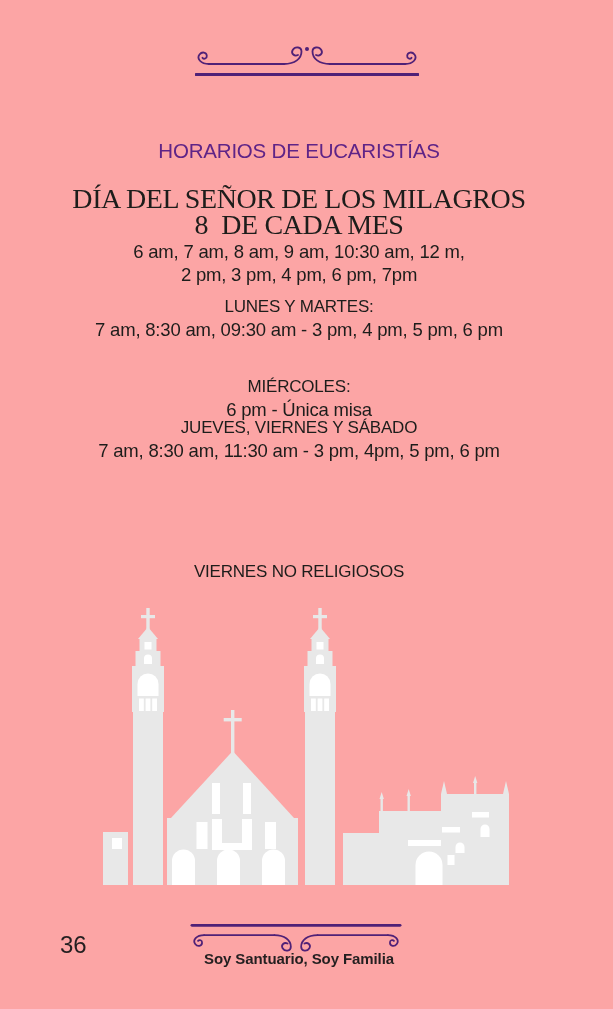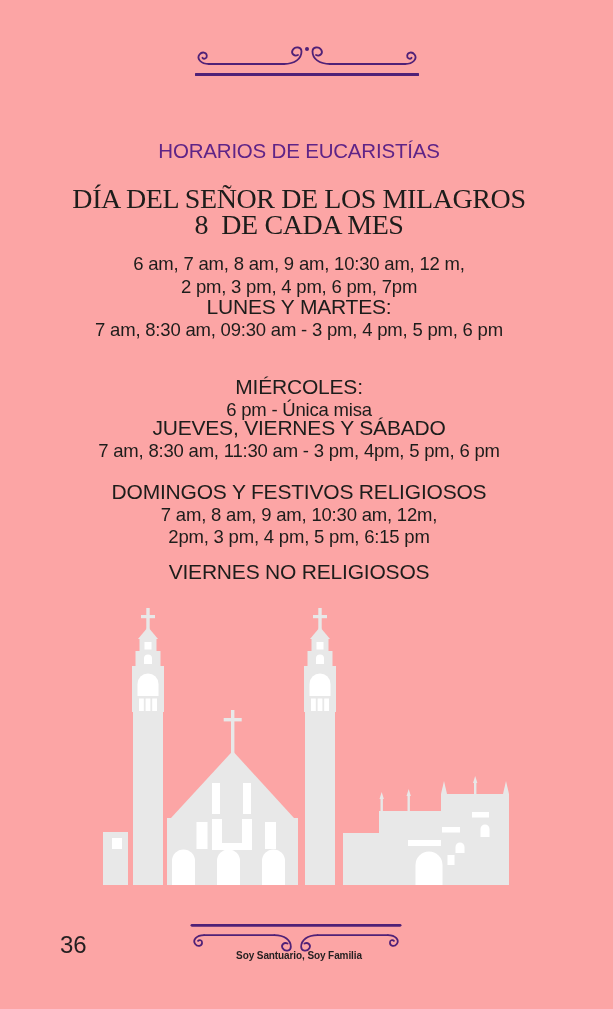--- a/index.html
+++ b/index.html
@@ -4,24 +4,24 @@
 <style>
   html,body{margin:0;padding:0;background:#ffffff;}
   .page{
     position:relative;width:613px;height:1009px;background:#fca5a5;
     font-family:"Liberation Sans", sans-serif;overflow:hidden;
   }
   .abs{position:absolute;}
   .center-block{position:absolute;left:0;width:598px;text-align:center;color:#1d1d1b;}
   .page-title{top:139px;font-size:20.5px;letter-spacing:-0.2px;color:#5f2487;}
   .sec-h1{font-size:28px;line-height:25.5px;letter-spacing:-0.4px;white-space:pre-wrap;font-family:Liberation Serif, serif;}
-  .sec-h{font-size:21px;line-height:22.5px;letter-spacing:-0.2px;}
+  .sec-h{font-size:17px;line-height:22.5px;letter-spacing:-0.2px;}
   .sec-line{font-size:18.5px;line-height:22.5px;letter-spacing:-0.2px;}
-  .gap3{margin-top:16px;}
-  .footer-tagline{top:950px;font-size:10px;font-weight:bold;letter-spacing:-0.1px;color:#231f20;}
+  .gap3{margin-top:4px;}
+  .footer-tagline{top:950px;font-size:15px;font-weight:bold;letter-spacing:-0.1px;color:#231f20;}
   .page-number{left:60px;top:931px;font-size:24px;color:#231f20;}
   .flip-v{transform:scaleY(-1);}
   svg{display:block;}
 </style>
 </head>
 <body>
 
 <div class="page">
 
   <svg class="abs" style="left:195px;top:46px;" width="224" height="32" viewBox="0 0 224 32" aria-hidden="true">
@@ -54,25 +54,20 @@
   <div class="center-block" style="top:357px;margin-top:19px;">
     <div class="sec-h">MIÉRCOLES:</div>
     <div class="sec-line">6 pm - Única misa</div>
   </div>
 
   <div class="center-block" style="top:417px;">
     <div class="sec-h">JUEVES, VIERNES Y SÁBADO</div>
     <div class="sec-line">7 am, 8:30 am, 11:30 am - 3 pm, 4pm, 5 pm, 6 pm</div>
   </div>
 
-  <div class="center-block" style="top:481px;">
-    <div class="sec-h">DOMINGOS Y FESTIVOS RELIGIOSOS</div>
-    <div class="sec-line">7 am, 8 am, 9 am, 10:30 am, 12m,</div>
-    <div class="sec-line">2pm, 3 pm, 4 pm, 5 pm, 6:15 pm</div>
-  </div>
 
   <div class="center-block" style="top:561px;">
     <div class="sec-h">VIERNES NO RELIGIOSOS</div>
   </div>
 
   <svg class="abs" style="left:103px;top:605px;" width="410" height="280" viewBox="0 0 410 280" aria-hidden="true">
     <defs>
       <g id="tower">
         <g fill="#e8e8e8">
           <rect x="43.3" y="3" width="3.4" height="21"></rect>

